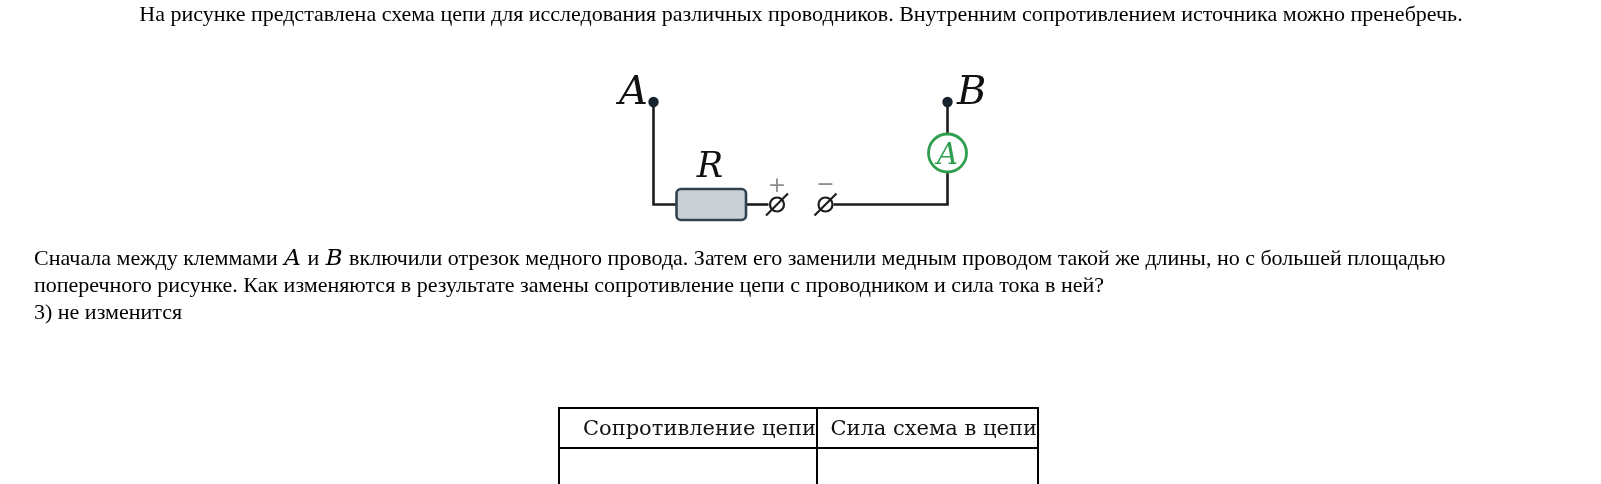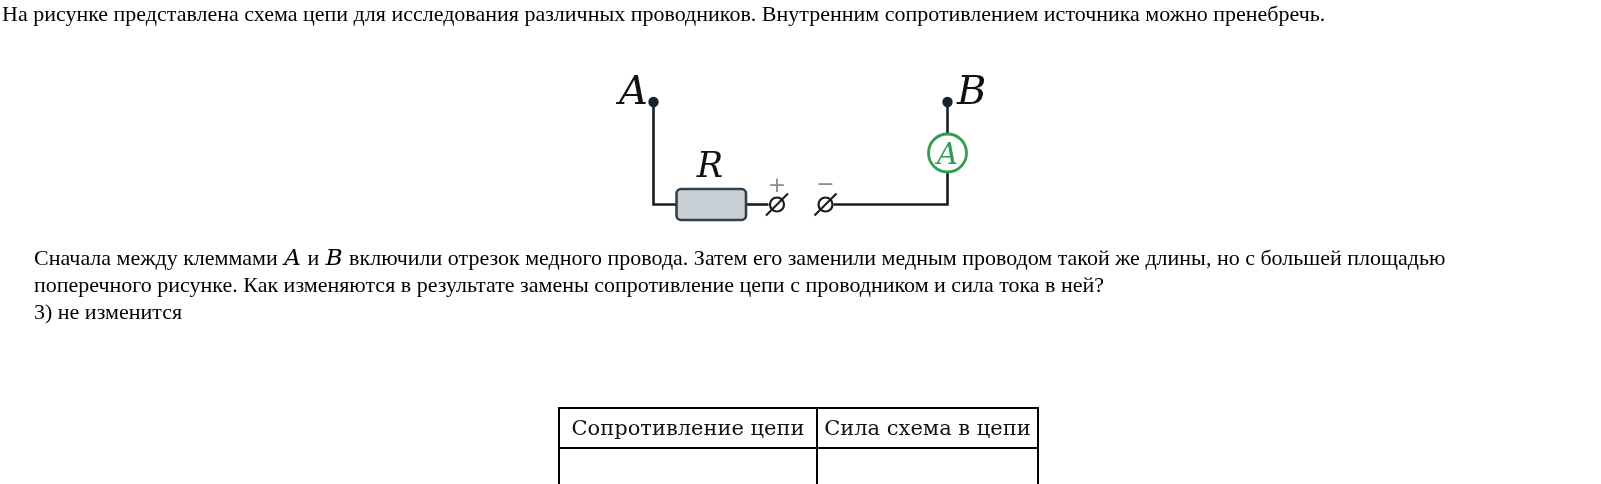--- a/index.html
+++ b/index.html
@@ -3,33 +3,33 @@
 <meta charset="utf-8">
 <style>
   html,body{margin:0;padding:0;}
   body{
     width:1601px;height:484px;overflow:hidden;position:relative;
     background:#ffffff;
     font-family:"Liberation Serif", serif;
     color:#000;
   }
   .textline{white-space:nowrap;font-size:22px;line-height:27px;}
-  .intro{position:absolute;left:2px;top:0;width:1598px;}
+  .intro{position:absolute;left:2px;top:0;width:1598px;text-align:center;}
   .body-text{position:absolute;left:2px;top:244px;width:1598px;margin-left:32px;}
   .math-var{font-family:"DejaVu Serif", serif;font-style:italic;font-size:23px;padding:0 1px;}
   .circuit{position:absolute;left:0;top:0;width:1601px;height:407px;}
   .circuit svg{display:block;}
   .svg-label{font-family:"DejaVu Serif", serif;font-style:italic;font-size:40px;fill:#111;}
   .svg-label-r{font-family:"DejaVu Serif", serif;font-style:italic;font-size:35px;fill:#111;}
   .ammeter-letter{font-family:"DejaVu Serif", serif;font-style:italic;font-size:29px;}
   .sign{font-family:"DejaVu Sans", sans-serif;font-size:22px;}
   .table-wrap{position:absolute;left:558px;top:407px;}
   table.answer-table{border-collapse:collapse;font-family:"DejaVu Serif", serif;}
   table.answer-table td{
-    box-sizing:content-box;border:2px solid #000;text-align:center;vertical-align:middle;
+    box-sizing:content-box;border:2px solid #000;text-align:right;vertical-align:middle;
     font-size:21px;color:#111;padding:0;
   }
   td.col1{width:256px;border-right:3px solid #6e6e6e;}
   td.col2{width:219px;border-left:3px solid #6e6e6e;}
   tr.hdr td{height:38px;}
   tr.answers td{height:80px;}
 </style>
 </head>
 <body>
 

